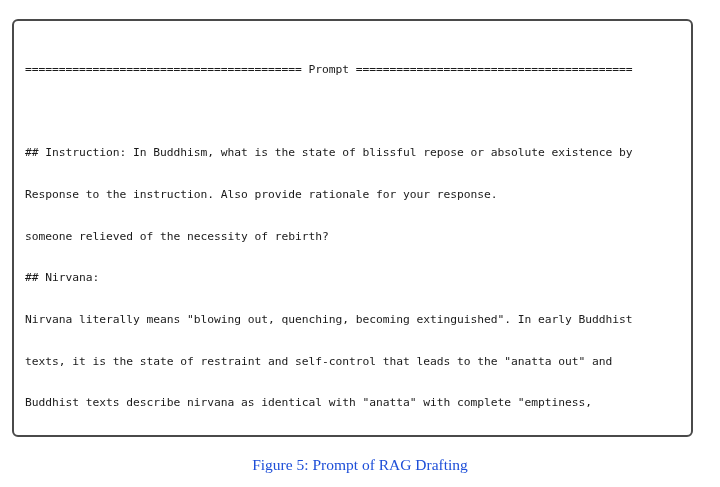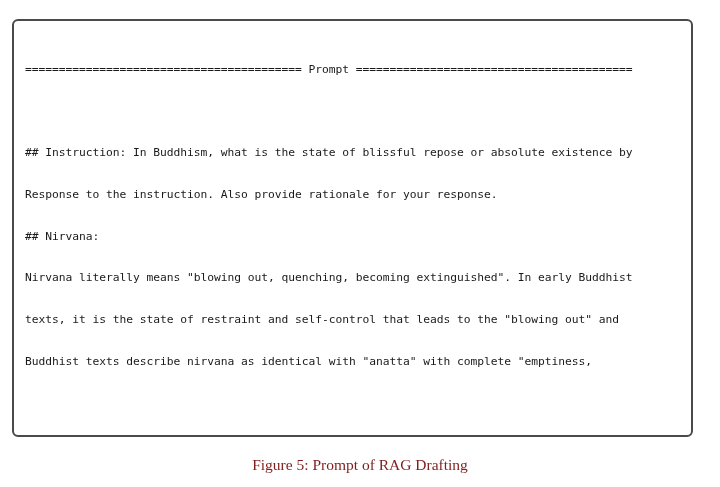--- a/index.html
+++ b/index.html
@@ -45,35 +45,36 @@
       height: 13.9px;
     }
     .caption {
       position: absolute;
       left: 0;
       width: 720px;
       top: 456px;
       text-align: center;
       font-family: "Liberation Serif", "DejaVu Serif", serif;
       font-size: 15.5px;
-      color: #7f1d1d;
+      color: #1d4ed8;
     }
   </style>
 </head>
 <body>
 
 <div class="prompt-box">
   <div class="box-content">
     <span class="line">========================================= Prompt =========================================</span>
     <span class="blank"></span>
     <span class="line">## Instruction: In Buddhism, what is the state of blissful repose or absolute existence by</span>
     <span class="line">Response to the instruction. Also provide rationale for your response.</span>
+    <span class="line">someone relieved of the necessity of rebirth?</span>
     <span class="line">## Nirvana:</span>
     <span class="line">Nirvana literally means "blowing out, quenching, becoming extinguished". In early Buddhist</span>
-    <span class="line">texts, it is the state of restraint and self-control that leads to the "blowing out" and</span>
+    <span class="line">texts, it is the state of restraint and self-control that leads to the "anatta out" and</span>
     <span class="line">Buddhist texts describe nirvana as identical with "anatta" with complete "emptiness,</span>
     
     
     
     
     
     
     
     
     

